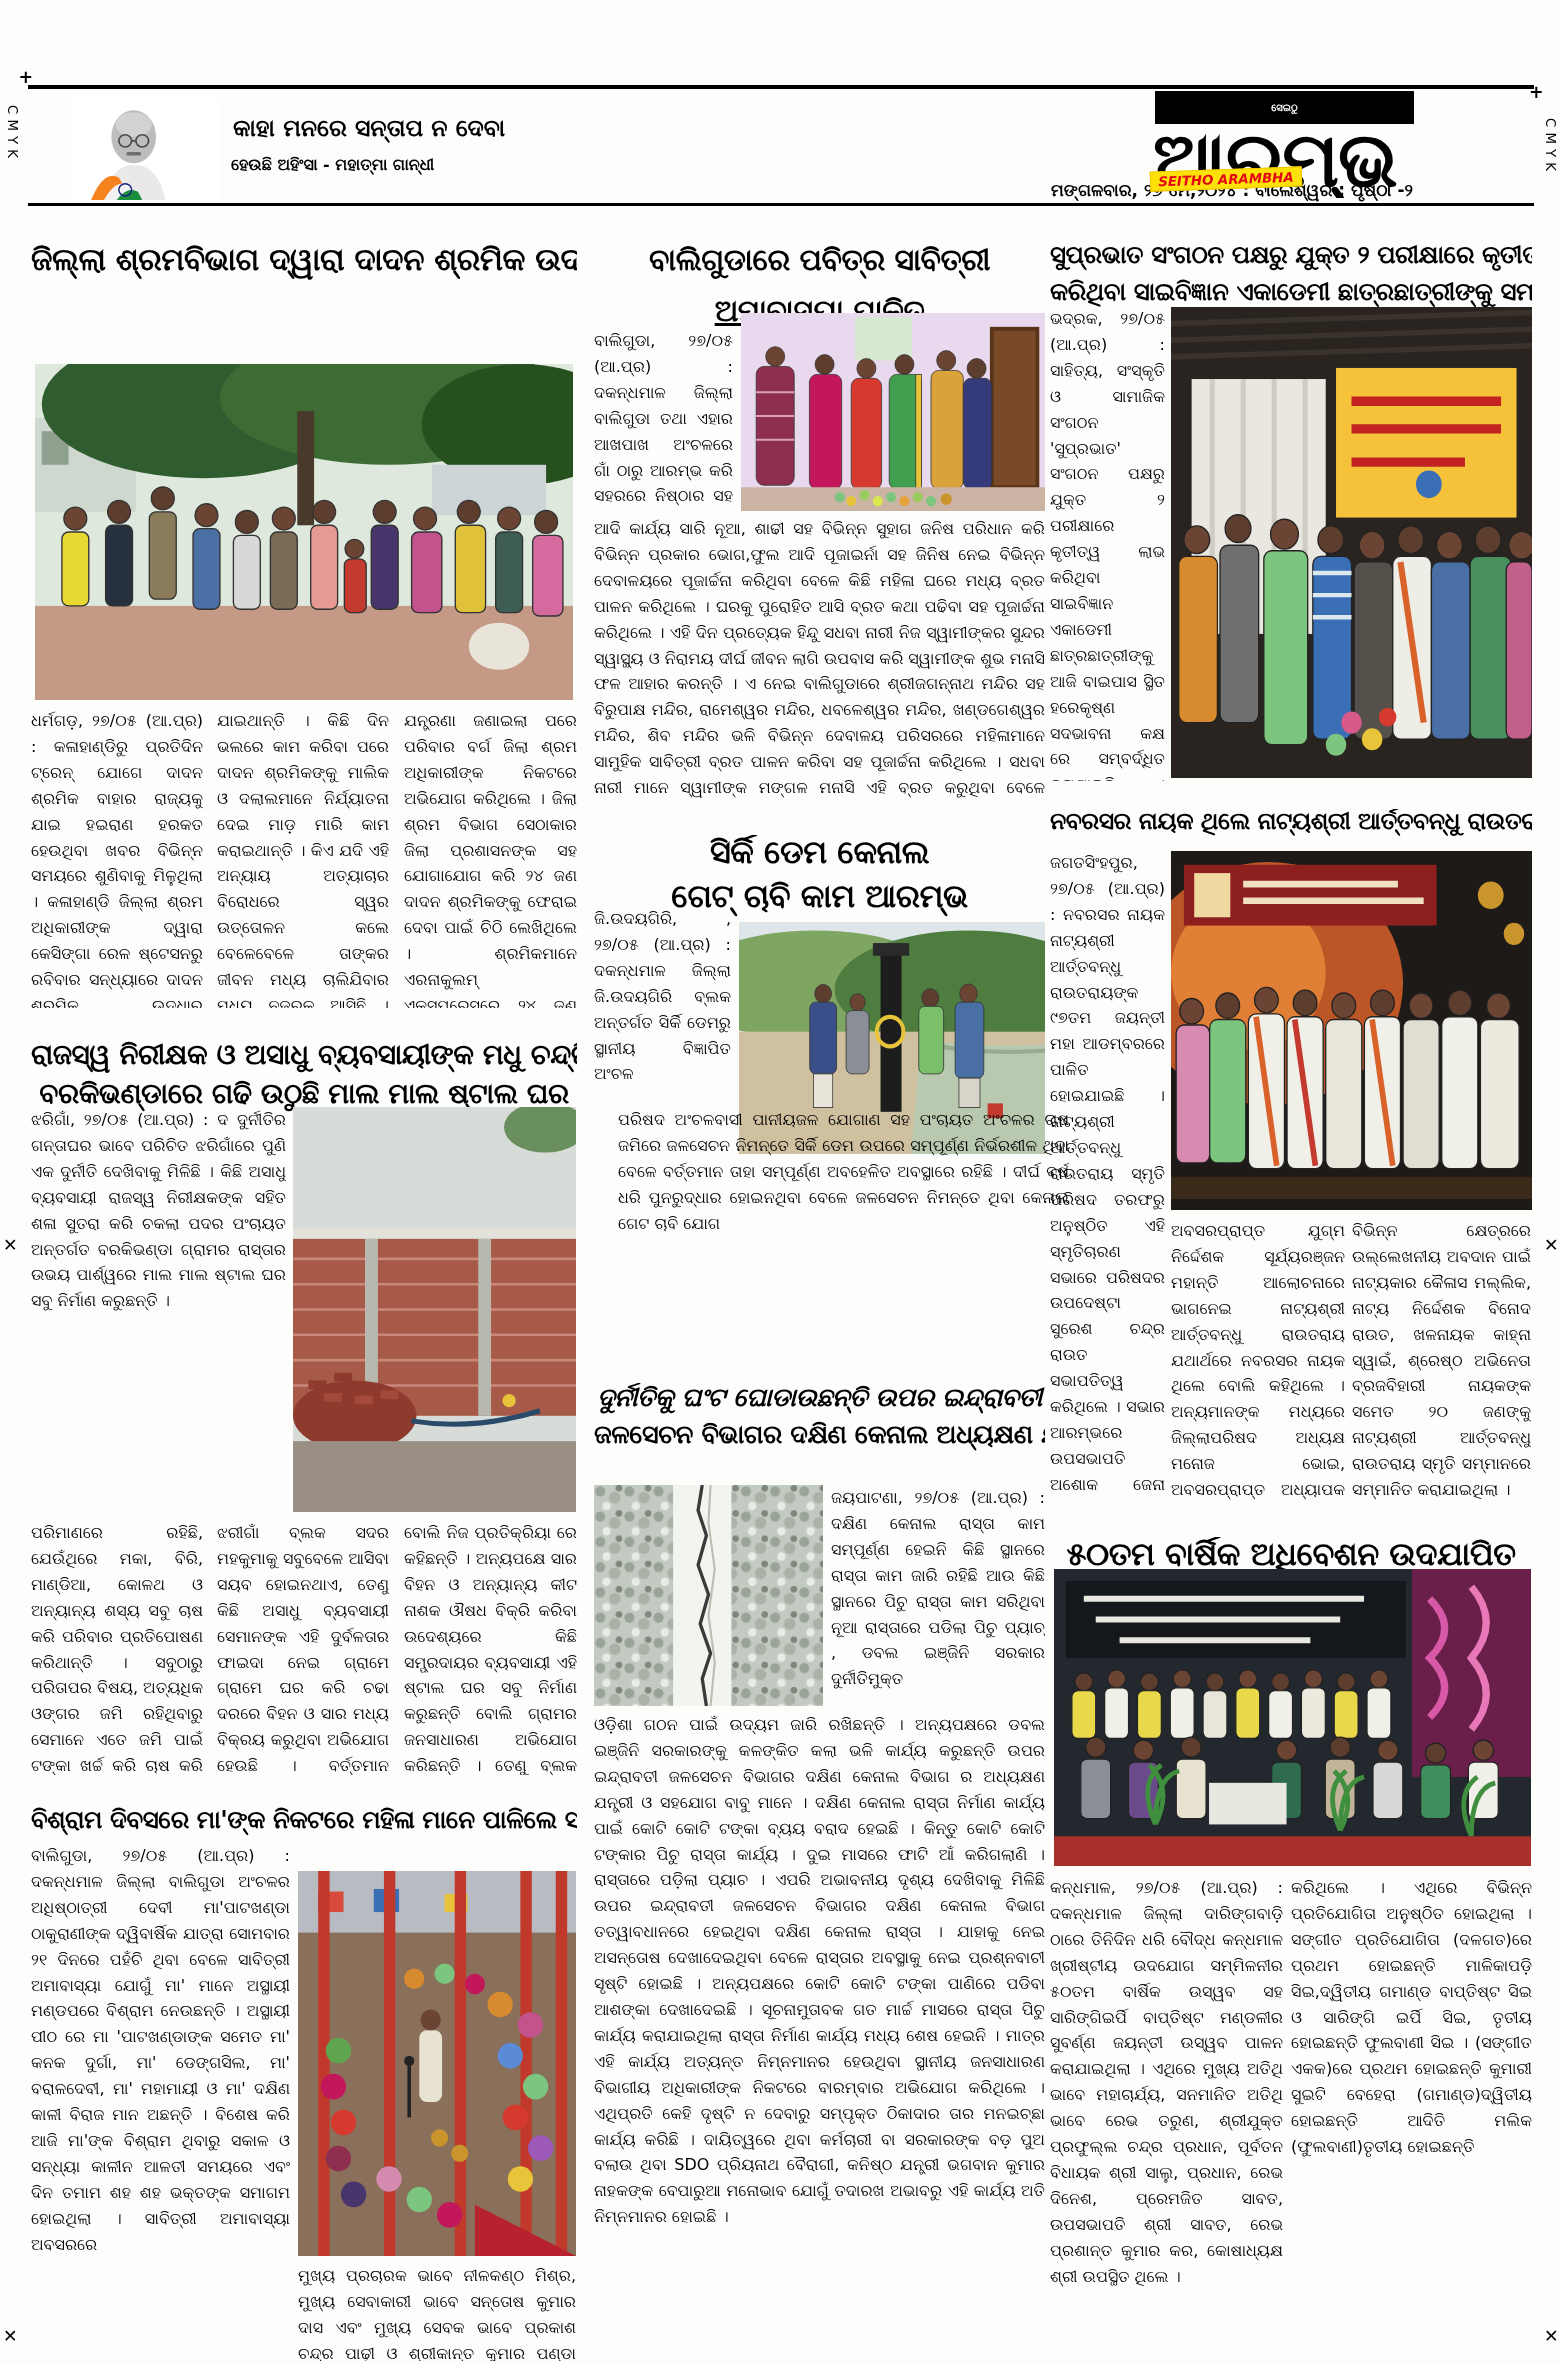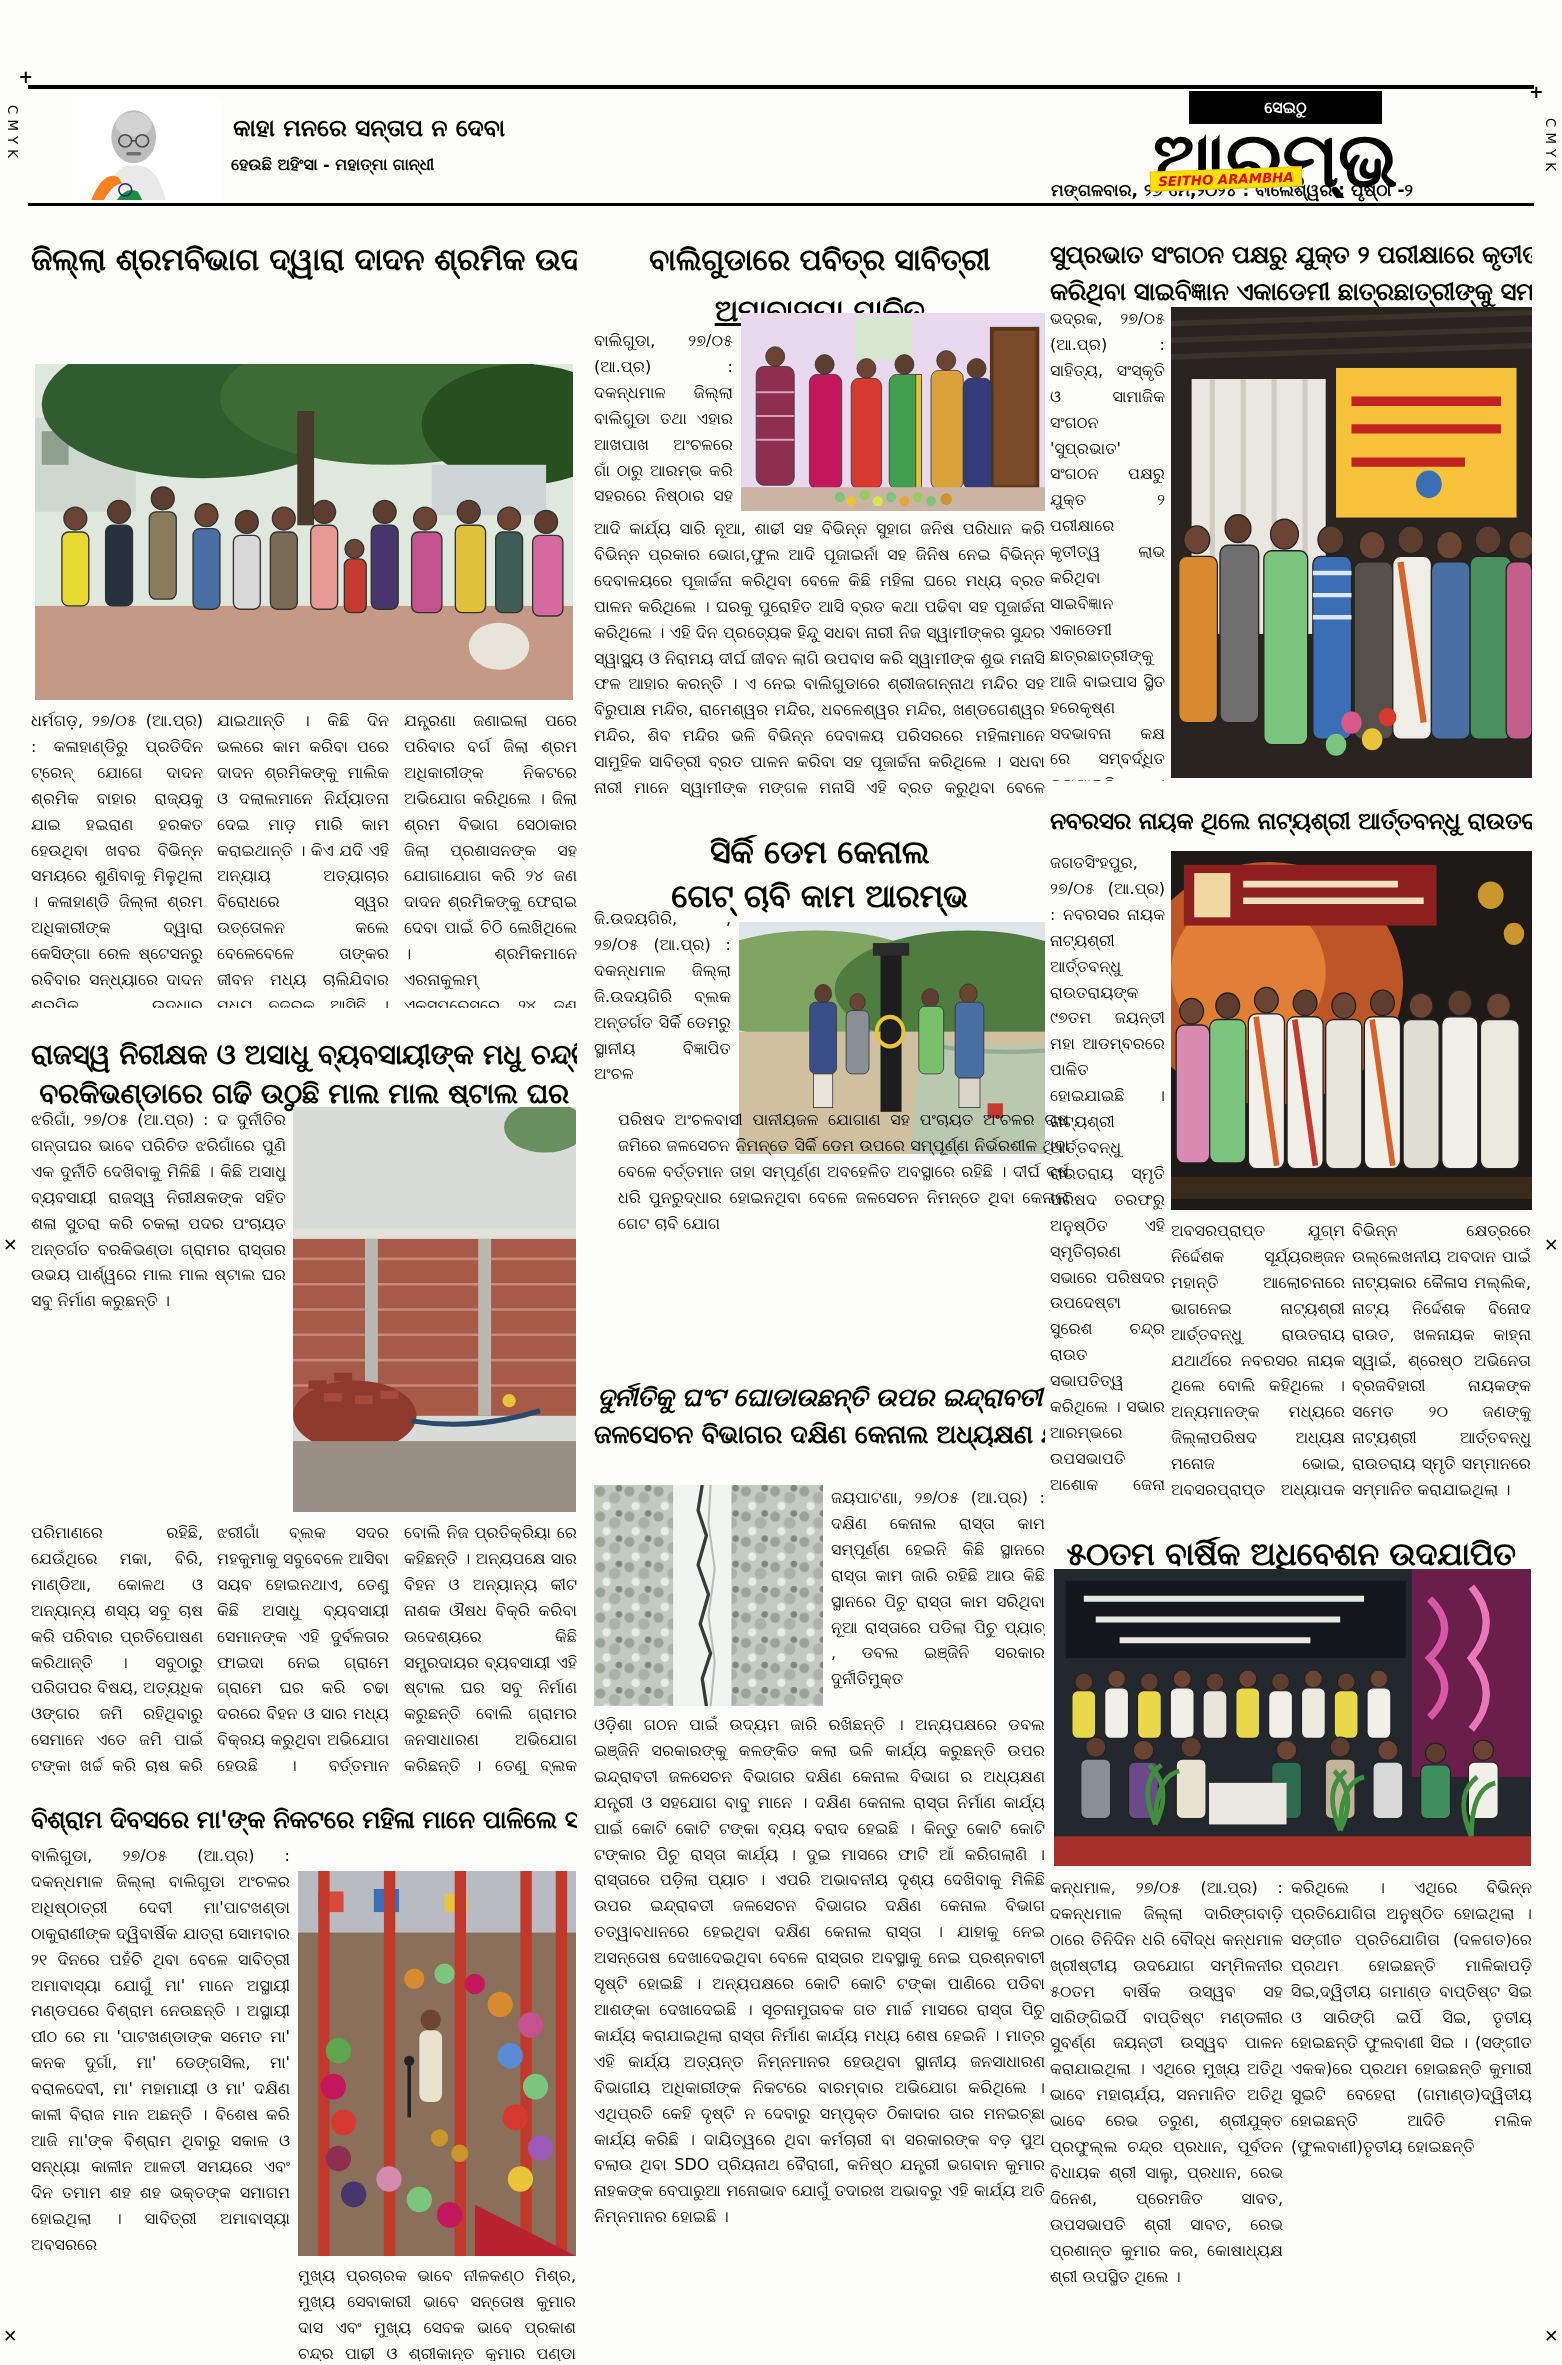--- a/index.html
+++ b/index.html
@@ -53,21 +53,21 @@
       <path d="M30 100 Q38 64 58 66 Q80 64 88 100 Z" fill="#e9e9e9"></path>
       <path d="M18 100 Q30 70 44 78 L56 100 Z" fill="#f5821f"></path>
       <path d="M30 100 Q42 78 54 86 L62 100 Z" fill="#f2f2f2"></path>
       <path d="M42 100 Q52 86 62 92 L66 100 Z" fill="#1a8f3c"></path>
       <circle cx="50" cy="90" r="6" fill="none" stroke="#1a237e" stroke-width="1.4"></circle>
     </svg>
   </div>
   <div class="quote" style="left:233px;top:114px;font-size:23.6px;">କାହା ମନରେ ସନ୍ତାପ ନ ଦେବା</div>
   <div class="quote" style="left:231px;top:155px;font-size:16px;">ହେଉଛି ଅହିଂସା - ମହାତ୍ମା ଗାନ୍ଧୀ</div>
 
-  <div class="kicker" style="left:1155px;top:91px;width:193px;height:33px;font-size:16px;margin-left:34px;">ସେଇଠୁ</div>
+  <div class="kicker" style="left:1155px;top:91px;width:259px;height:33px;font-size:10px;">ସେଇଠୁ</div>
   <div class="mast-title" style="left:1142px;top:122px;width:266px;font-size:76px;">ଆରମ୍ଭ</div>
   <div class="badge" style="left:1150px;top:169px;font-size:13.3px;">SEITHO ARAMBHA</div>
   <div class="dateline" style="left:963px;top:180px;width:538px;font-size:17px;">ମଙ୍ଗଳବାର, ୨୭ ମେ,୨୦୨୪ : ବାଲେଶ୍ୱର : ପୃଷ୍ଠା -୨</div>
 
   <section>
     <h1 class="hl" style="left:31px;top:221px;width:546px;height:40px;font-size:31px;">ଜିଲ୍ଲା ଶ୍ରମବିଭାଗ ଦ୍ୱାରା ଦାଦନ ଶ୍ରମିକ ଉଦ୍ଧାର</h1>
     <div class="photo" style="left:35px;top:364px;width:538px;height:336px;">
       <svg viewBox="0 0 160 100" preserveAspectRatio="none">
         <rect width="160" height="100" fill="#dfe8dc"></rect>
         <rect x="0" y="16" width="30" height="28" fill="#cfd8cf"></rect>

